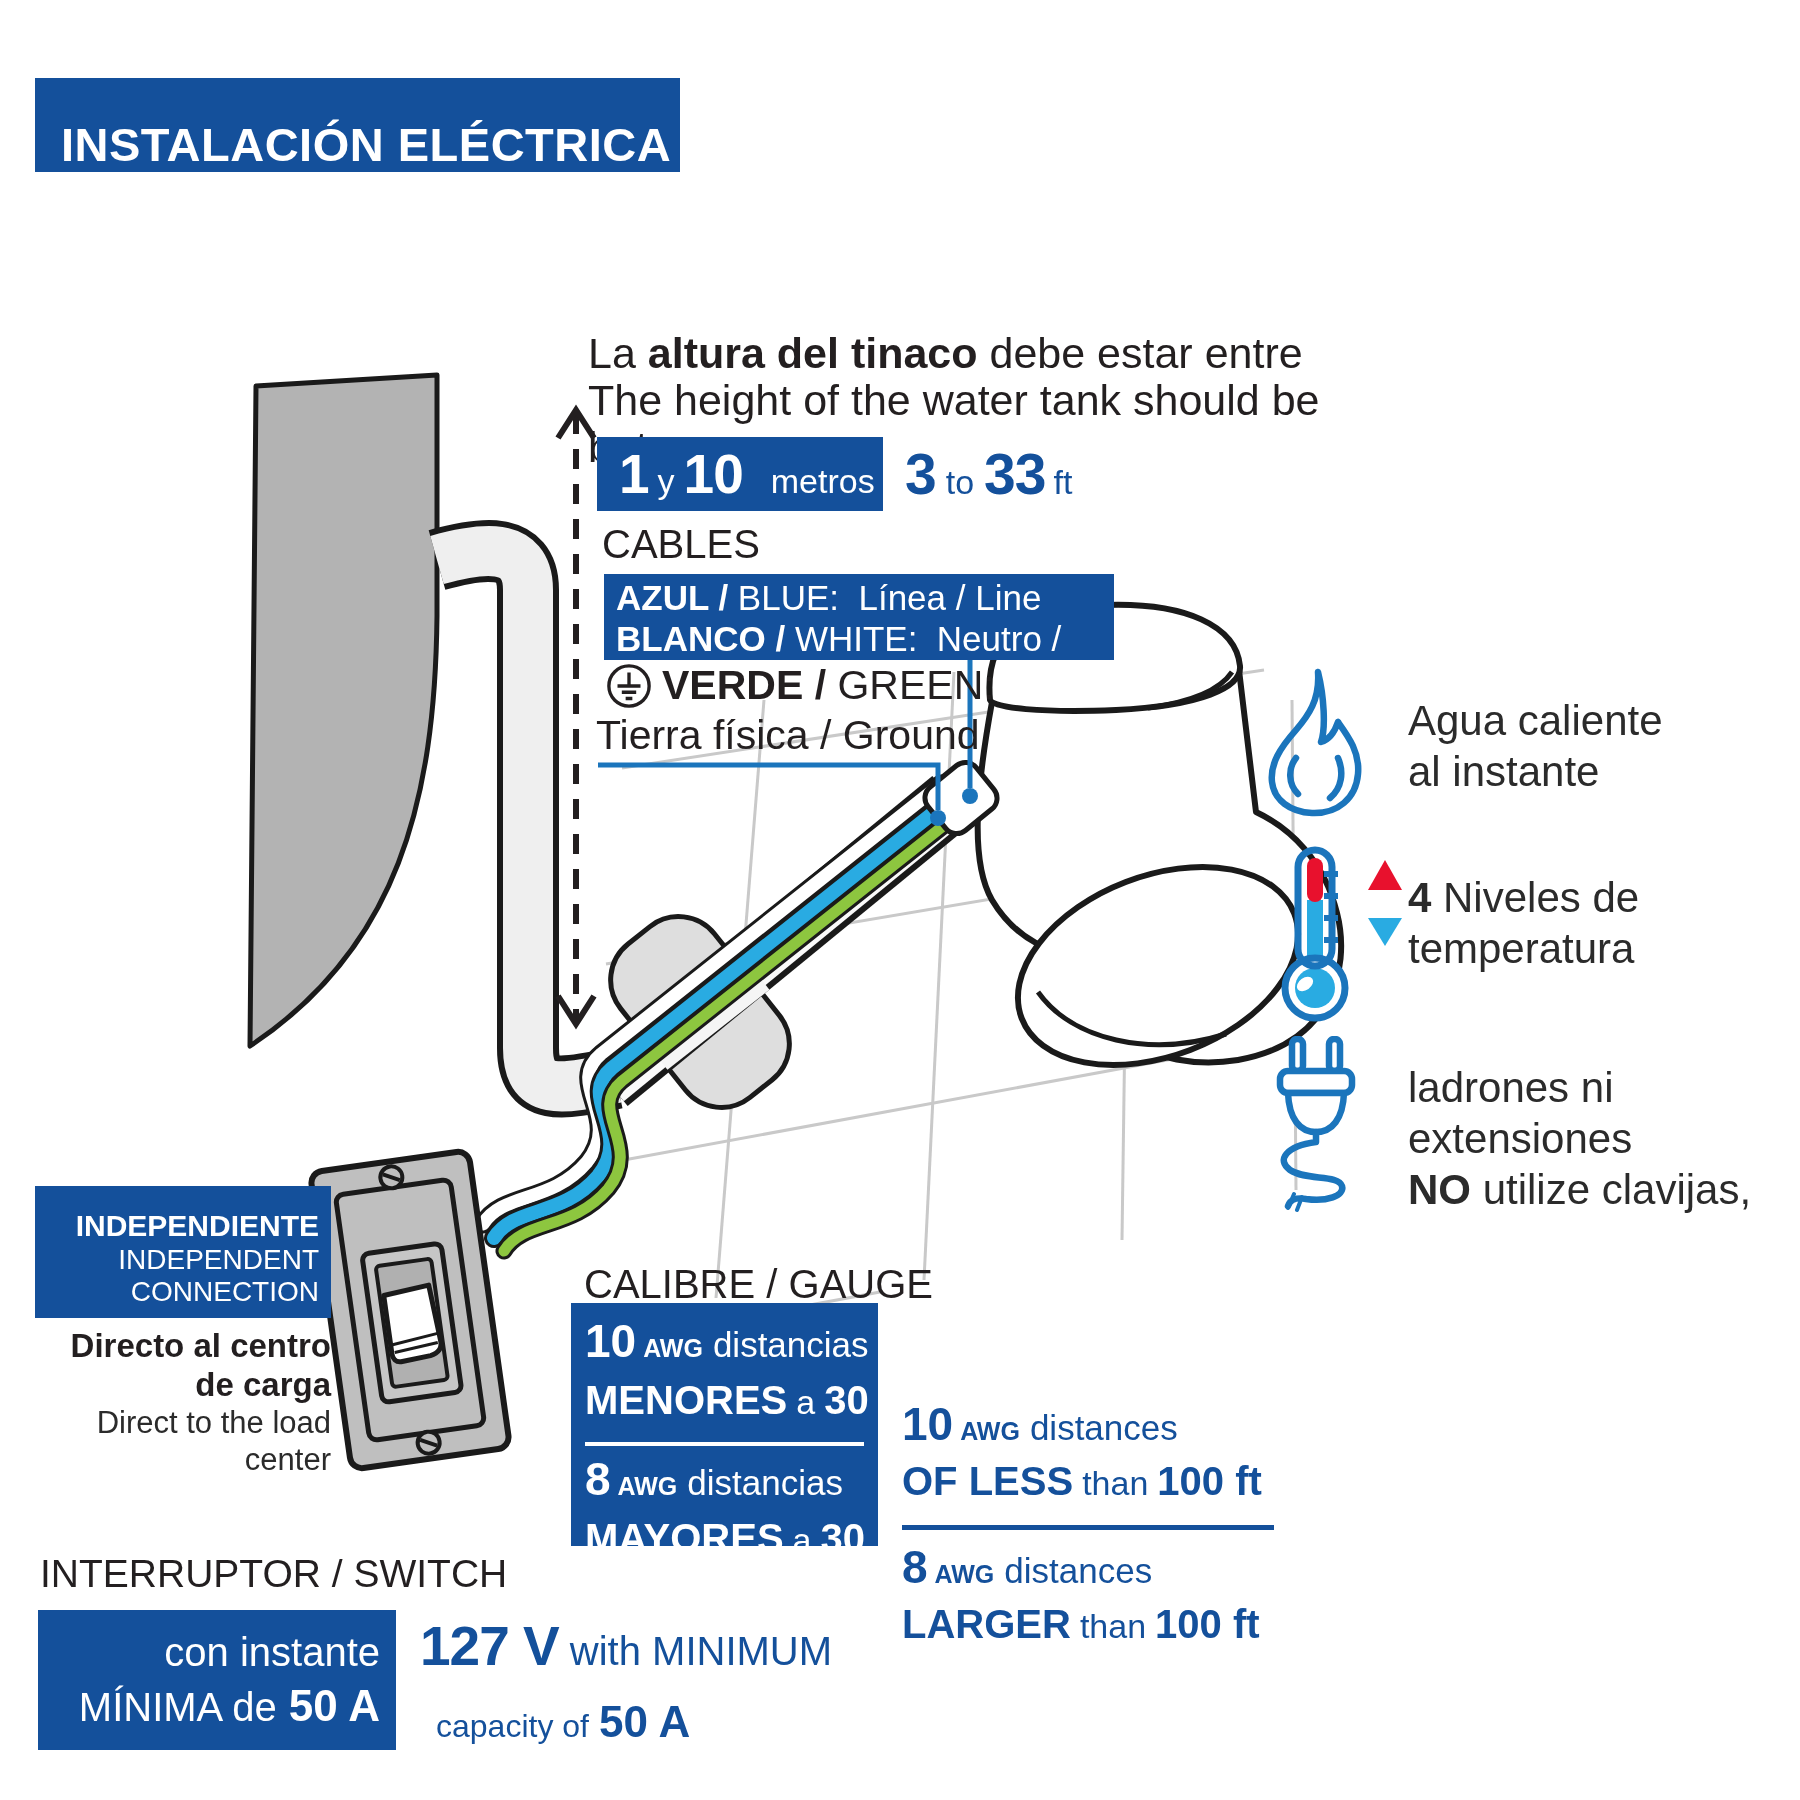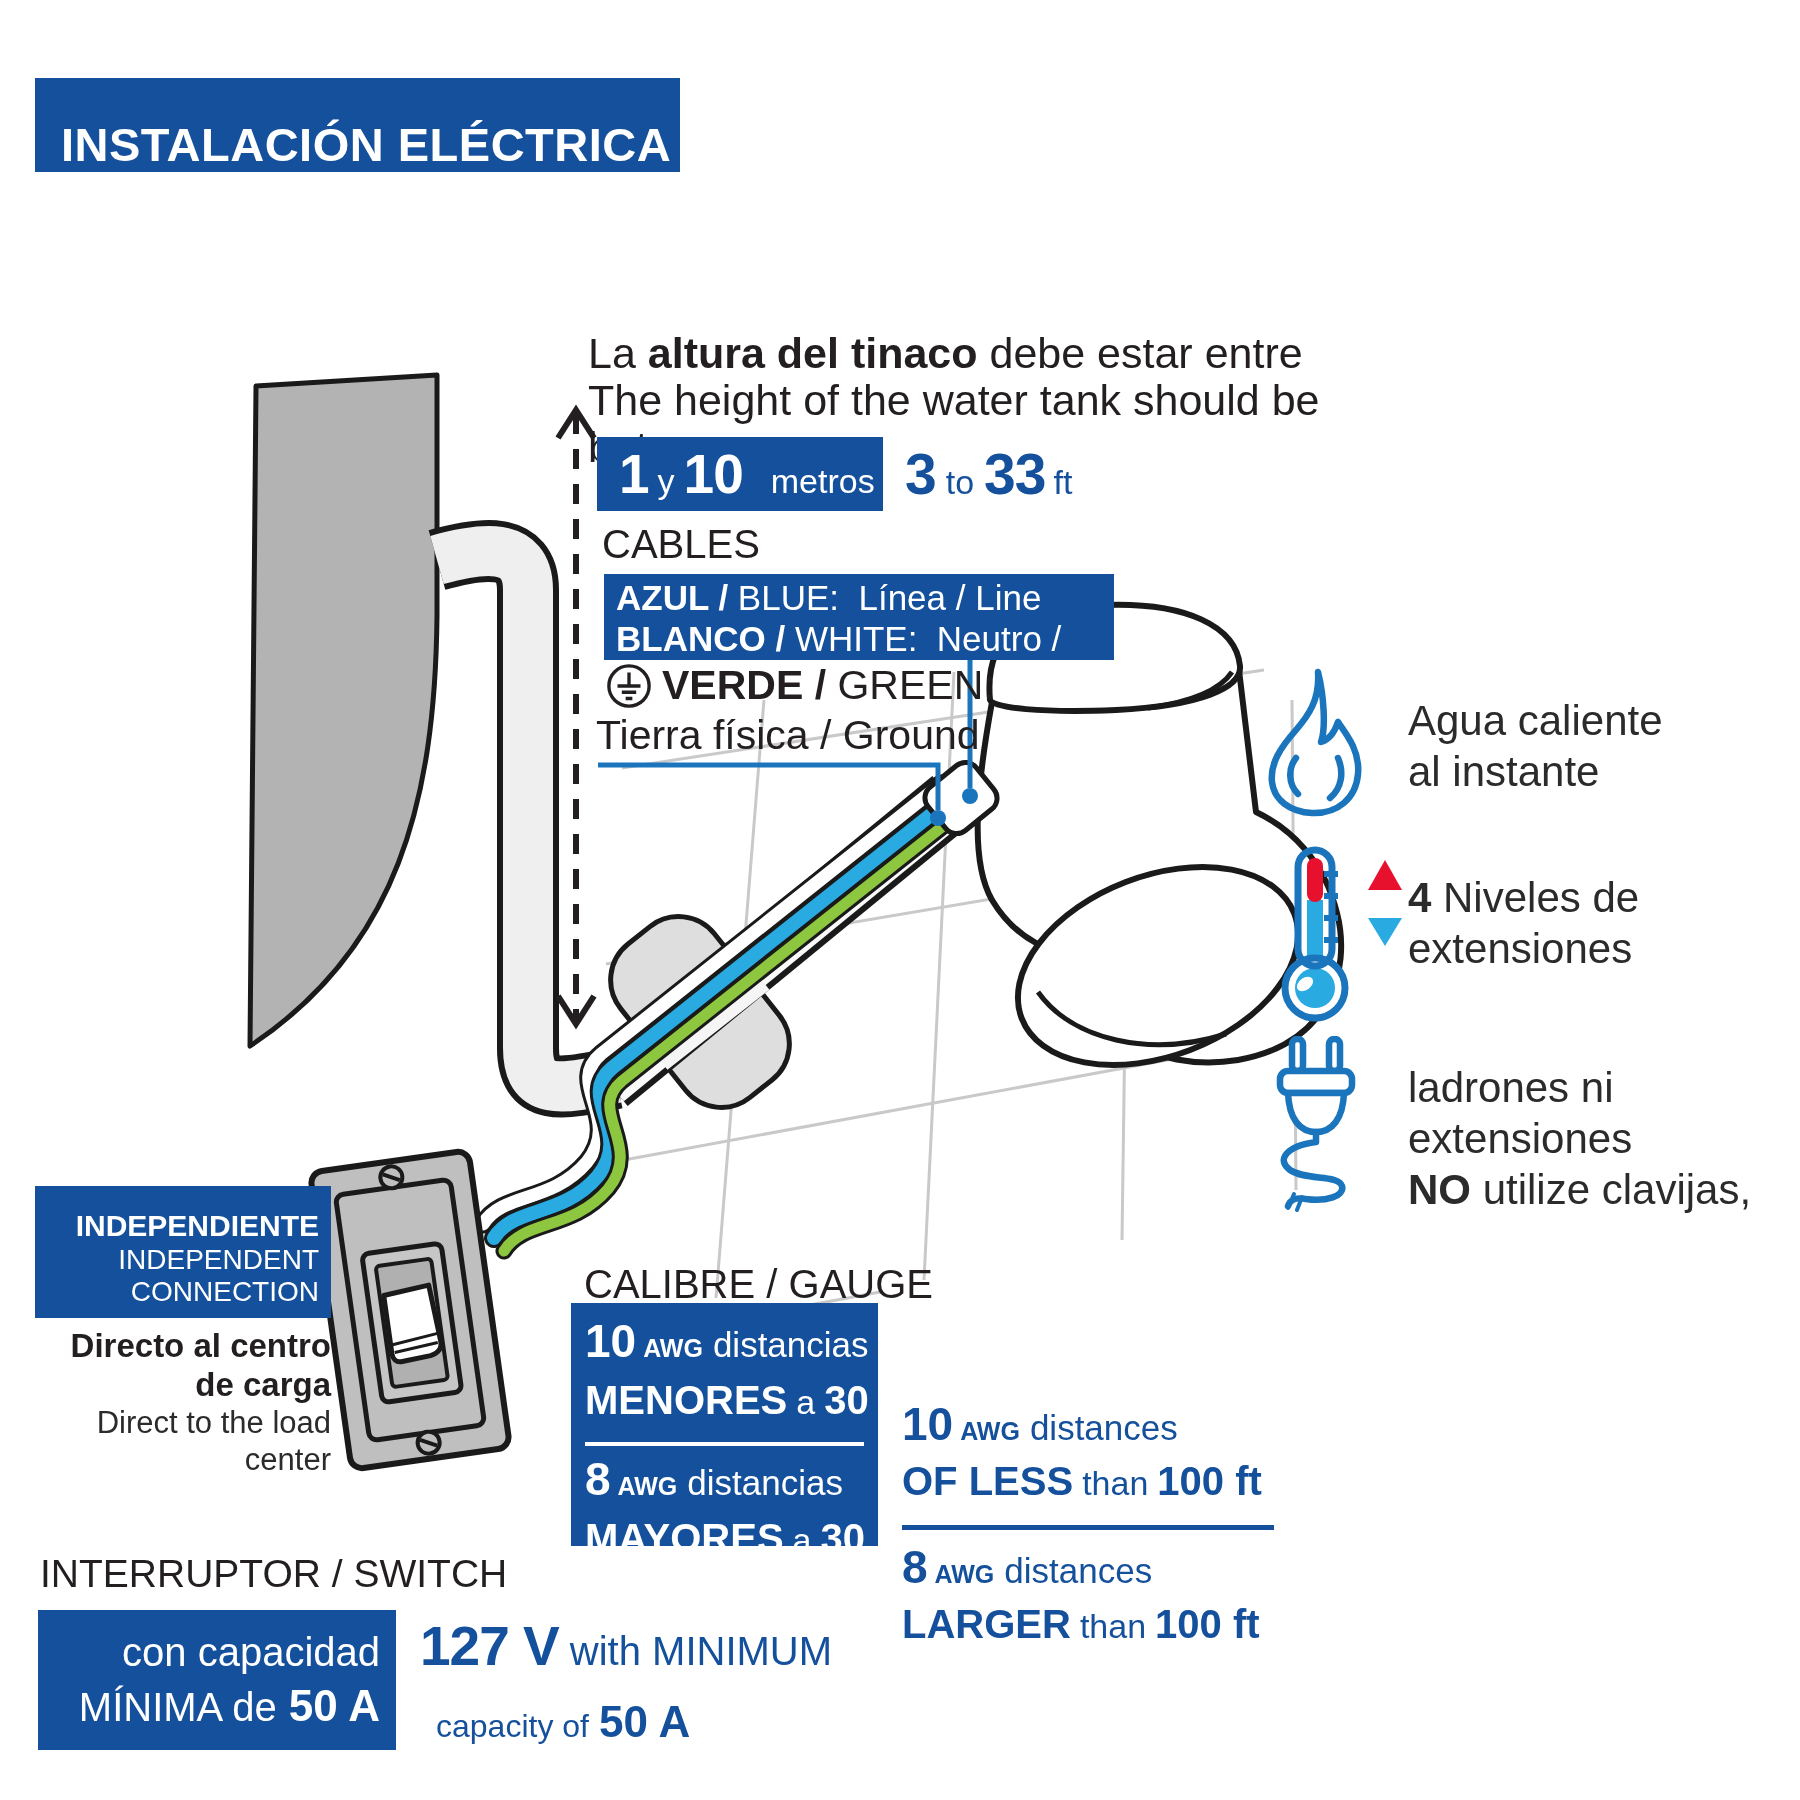--- a/index.html
+++ b/index.html
@@ -220,21 +220,21 @@
     <circle cx="41" cy="144" r="20" fill="#29ABE2"></circle>
     <rect x="24" y="6" width="34" height="116" rx="17" fill="none" stroke="#1B75BC" stroke-width="7"></rect>
     <rect x="33" y="14" width="16" height="44" rx="8" fill="#E8112D"></rect>
     <path d="M 50 30 L 64 30 M 50 52 L 64 52 M 50 74 L 64 74 M 50 96 L 64 96" stroke="#1B75BC" stroke-width="6"></path>
     <ellipse cx="31" cy="140" rx="9" ry="6" transform="rotate(-35 31 140)" fill="#FFFFFF"></ellipse>
     <path d="M 111 16 L 128 46 L 94 46 Z" fill="#E8112D"></path>
     <path d="M 94 74 L 128 74 L 111 102 Z" fill="#29ABE2"></path>
   </svg>
   <div class="abs feat-text" style="top:872px;">
     <div><b>4</b><span class="pre"> Niveles de</span></div>
-    <div>extensiones</div>
+    <div>temperatura</div>
   </div>
 
   <svg class="abs" style="left:1258px;top:1036px;" width="120" height="176" viewBox="0 0 120 176" fill="none" stroke="#1B75BC" stroke-width="6.5" stroke-linecap="round" stroke-linejoin="round">
     <rect x="34" y="3" width="11" height="32" rx="5" fill="#FFFFFF"></rect>
     <rect x="71" y="3" width="11" height="32" rx="5" fill="#FFFFFF"></rect>
     <rect x="22" y="35" width="72" height="22" rx="8" fill="#FFFFFF"></rect>
     <path d="M 30 57 C 31 83 42 96 58 96 C 74 96 85 83 86 57 Z" fill="#FFFFFF"></path>
     <path d="M 58 96 L 58 106 C 28 110 18 124 32 134 C 48 145 80 138 84 150 C 87 160 68 166 48 163 C 38 161 32 164 30 170"></path>
     <path d="M 36 158 L 30 172 M 44 161 L 39 174" stroke-width="4"></path>
   </svg>
@@ -271,21 +271,21 @@
     </div>
     <div class="underline"></div>
     <div class="g-row">
       <div><span class="n">8</span><span class="u">AWG</span><span class="w">distances</span></div>
       <div><span class="b">LARGER</span><span class="m">than</span><span class="v">100 ft</span></div>
     </div>
   </div>
 
   <div class="abs switch-heading">INTERRUPTOR / SWITCH</div>
   <div class="abs cap-box">
-    <div class="l1">con capacidad</div>
+    <div class="l1">con instante</div>
     <div class="l2"><span>MÍNIMA de</span><b>50 A</b></div>
   </div>
   <div class="abs volt">
     <div class="l1"><b>127 V</b><span class="pre"> with MINIMUM</span></div>
     <div class="l2"><span>capacity of</span><b>50 A</b></div>
   </div>
 
 </div>
 
 </body></html>

